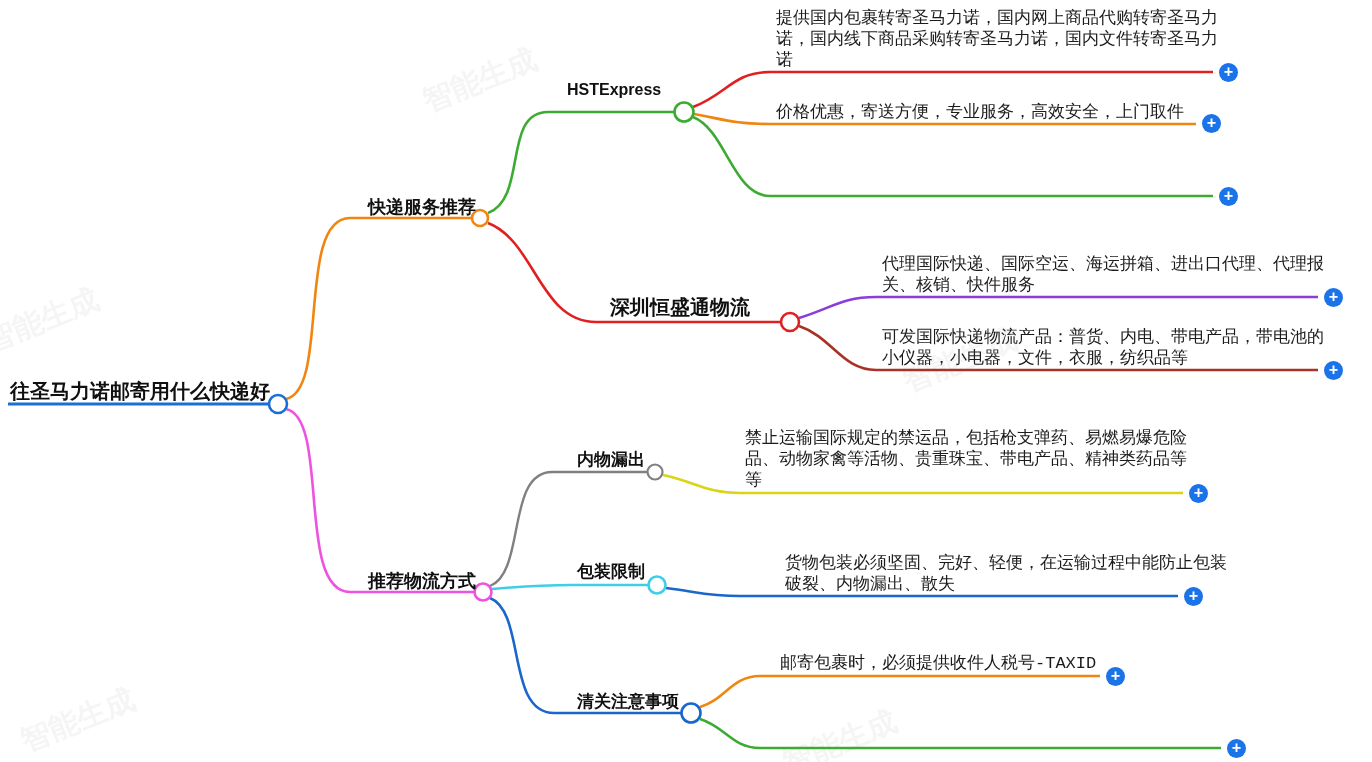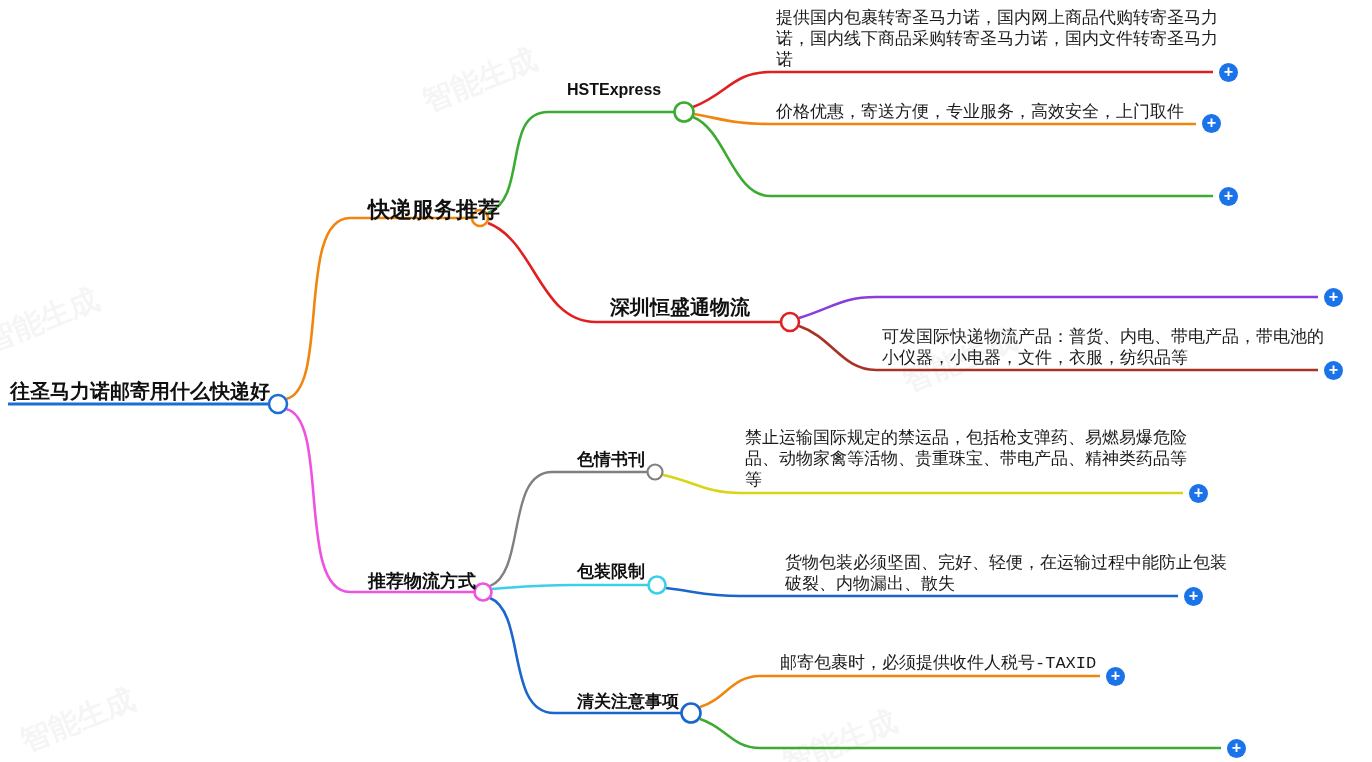--- a/index.html
+++ b/index.html
@@ -84,39 +84,40 @@
     <circle cx="684" cy="112" r="9.5" fill="#fff" stroke="#3cab32" stroke-width="2.6"></circle>
     <circle cx="790" cy="322" r="9" fill="#fff" stroke="#e02020" stroke-width="2.6"></circle>
     <circle cx="483" cy="592" r="8.5" fill="#fff" stroke="#ee52e0" stroke-width="2.6"></circle>
     <circle cx="655" cy="472" r="7.5" fill="#fff" stroke="#808080" stroke-width="2.2"></circle>
     <circle cx="657" cy="585" r="8.5" fill="#fff" stroke="#3ecfe8" stroke-width="2.6"></circle>
     <circle cx="691" cy="713" r="9.5" fill="#fff" stroke="#1966cc" stroke-width="2.6"></circle>
   </svg>
 
   <div class="node-label" style="left:10px;top:380px;font-size:20px">往圣马力诺邮寄用什么快递好</div>
 
-  <div class="node-label" style="left:368px;top:197px;font-size:22px">快递服务推荐</div>
+  <div class="node-label" style="left:368px;top:197px;font-size:18px">快递服务推荐</div>
 
   <div class="node-label" style="left:567px;top:81px;font-size:16px">HSTExpress</div>
 
   <div class="node-label" style="left:610px;top:296px;font-size:20px">深圳恒盛通物流</div>
 
   <div class="node-label" style="left:368px;top:571px;font-size:18px">推荐物流方式</div>
 
-  <div class="node-label" style="left:577px;top:450px;font-size:17px">色情书刊</div>
+  <div class="node-label" style="left:577px;top:450px;font-size:17px">内物漏出</div>
 
   <div class="node-label" style="left:577px;top:562px;font-size:17px">包装限制</div>
 
   <div class="node-label" style="left:577px;top:692px;font-size:17px">清关注意事项</div>
 
   <div class="leaf-text" style="left:776px;top:8px;width:455px">提供国内包裹转寄圣马力诺，国内网上商品代购转寄圣马力诺，国内线下商品采购转寄圣马力诺，国内文件转寄圣马力诺</div>
 
   <div class="leaf-text" style="left:776px;top:102px;width:455px">价格优惠，寄送方便，专业服务，高效安全，上门取件</div>
 
 
+  <div class="leaf-text" style="left:882px;top:254px;width:450px">代理国际快递、国际空运、海运拼箱、进出口代理、代理报关、核销、快件服务</div>
 
   <div class="leaf-text" style="left:882px;top:327px;width:450px">可发国际快递物流产品：普货、内电、带电产品，带电池的小仪器，小电器，文件，衣服，纺织品等</div>
 
   <div class="leaf-text" style="left:745px;top:428px;width:455px">禁止运输国际规定的禁运品，包括枪支弹药、易燃易爆危险品、动物家禽等活物、贵重珠宝、带电产品、精神类药品等等</div>
 
   <div class="leaf-text" style="left:785px;top:553px;width:455px">货物包装必须坚固、完好、轻便，在运输过程中能防止包装破裂、内物漏出、散失</div>
 
   <div class="leaf-text" style="left:780px;top:653px;width:440px">邮寄包裹时，必须提供收件人税号-TAXID</div>
 
 

